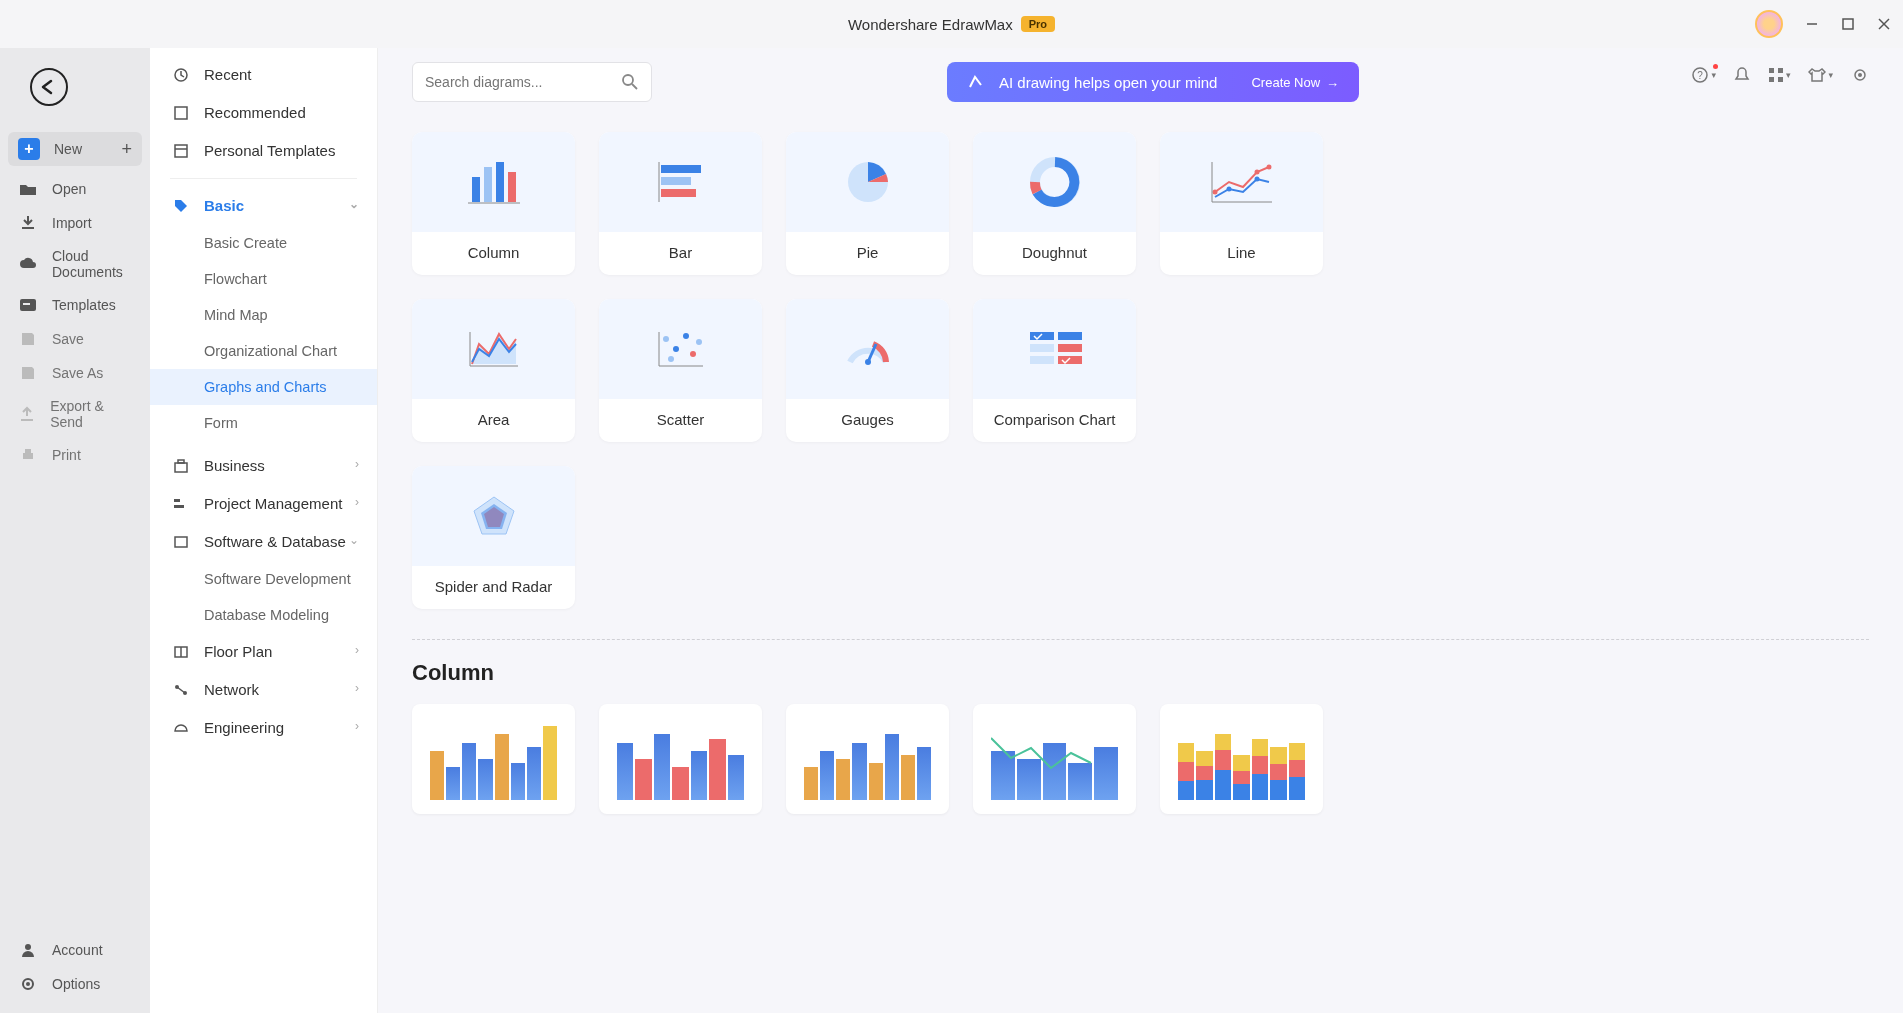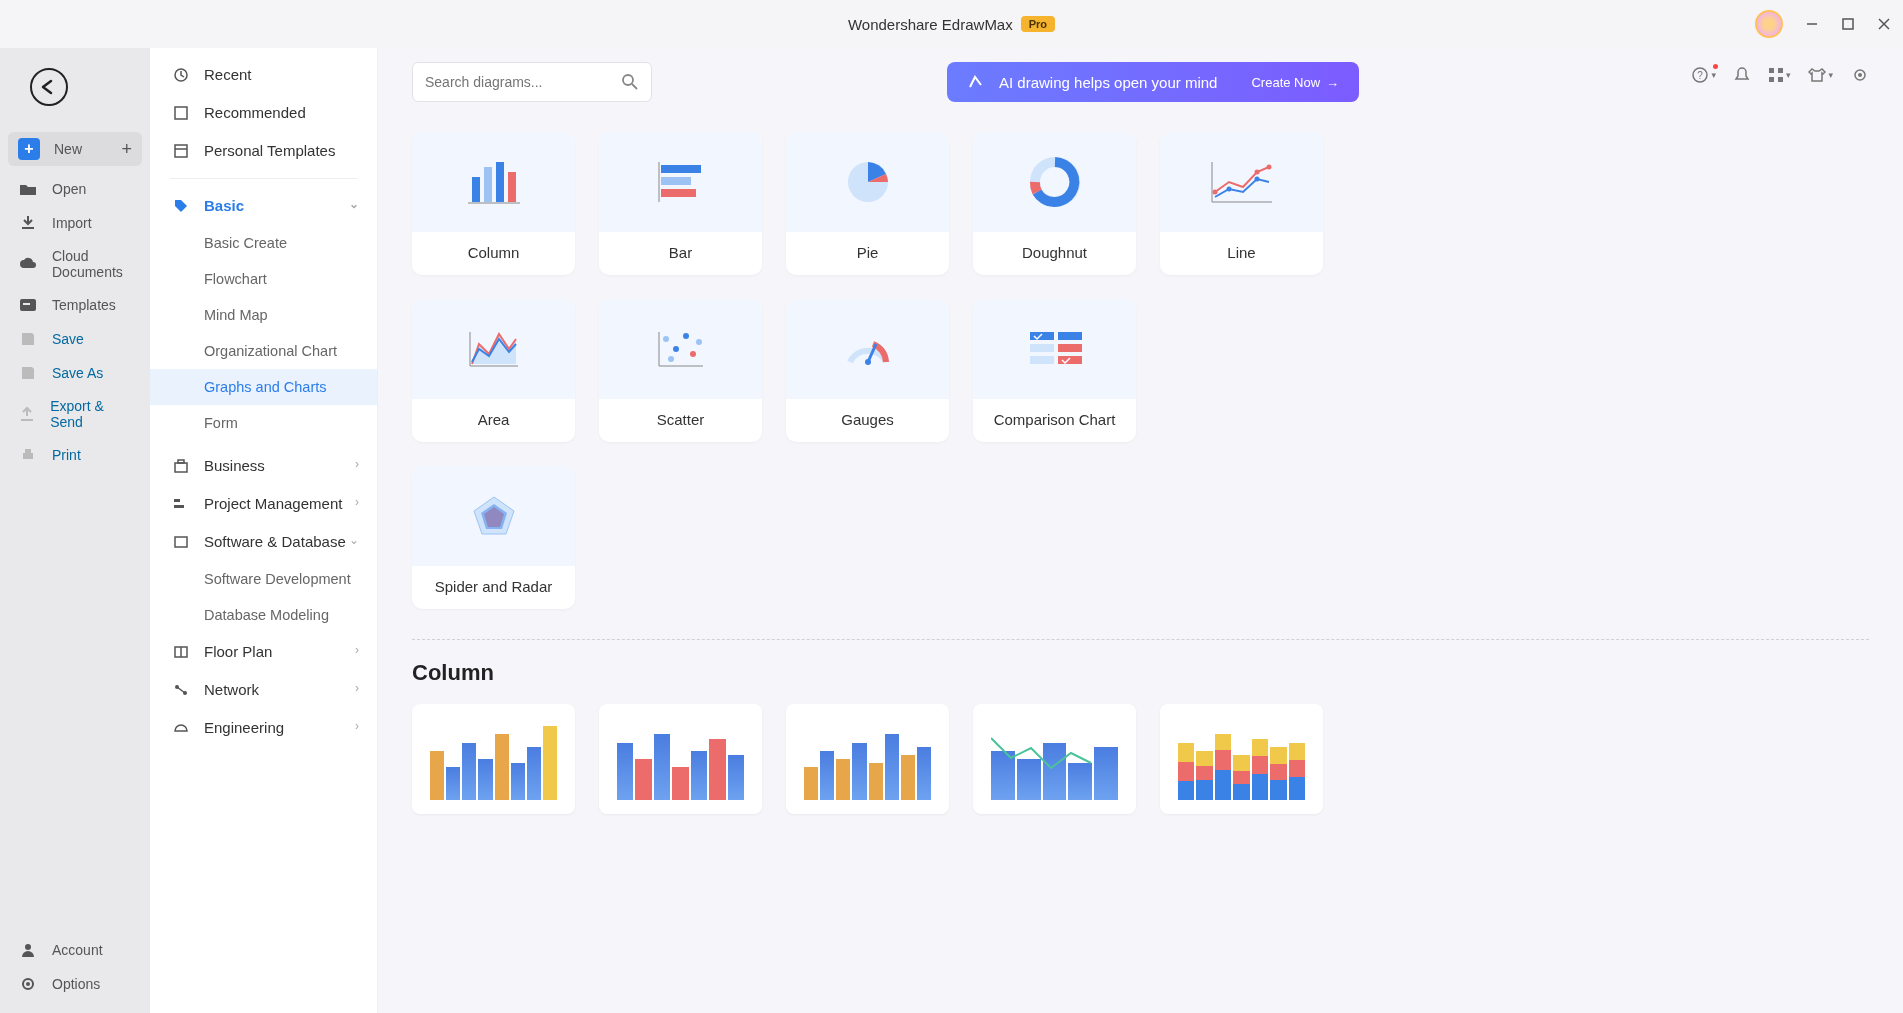--- a/index.html
+++ b/index.html
@@ -14,21 +14,21 @@
 
 .body { flex: 1; display: flex; overflow: hidden; }
 
 .narrow { width: 150px; background: #e9e9eb; display: flex; flex-direction: column; padding-top: 12px; }
 .back-btn { width: 38px; height: 38px; border: 2.5px solid #222; border-radius: 50%; margin: 8px 0 26px 30px; display: flex; align-items: center; justify-content: center; cursor: pointer; }
 .narrow-item { display: flex; align-items: center; padding: 8px 18px; gap: 14px; color: #555; font-size: 14px; cursor: pointer; }
 .narrow-item.new { margin: 0 8px 6px 8px; padding: 6px 10px; border-radius: 6px; }
 .narrow-item.new .icon-box { width: 22px; height: 22px; background: #2b7de9; border-radius: 4px; color:#fff; display:flex;align-items:center;justify-content:center; font-size:16px; font-weight:700;}
 .narrow-item.new .plus-right { margin-left:auto; color:#555; font-size:18px;}
 .narrow-item.selected { background: #dcdcde; }
-.narrow-item.disabled { color:#0369a1; }
+.narrow-item.disabled { color:#737373; }
 .narrow-item .ficon { width:20px; height:18px; display:inline-flex; align-items:center; justify-content:center; }
 .narrow-spacer { flex: 1; }
 
 .category { width: 228px; background: #fff; border-right: 1px solid #eee; overflow-y: auto; padding: 8px 0; }
 .cat-item { display: flex; align-items: flex-start; padding: 10px 22px; gap: 14px; color: #333; font-size: 15px; cursor: pointer; position: relative; }
 .cat-item .cicon { width:18px;height:18px;display:inline-flex;align-items:center;justify-content:center;color:#555;}
 .cat-item.sub { padding-left: 54px; color: #666; font-size: 14.5px; }
 .cat-item.active { color: #2b7de9; font-weight: 600; }
 .cat-item.active-sub { background: #eaf2fe; color:#2b7de9; font-weight:400; }
 .cat-item .chev { position:absolute; right:18px; color:#aaa; font-size:12px;}

